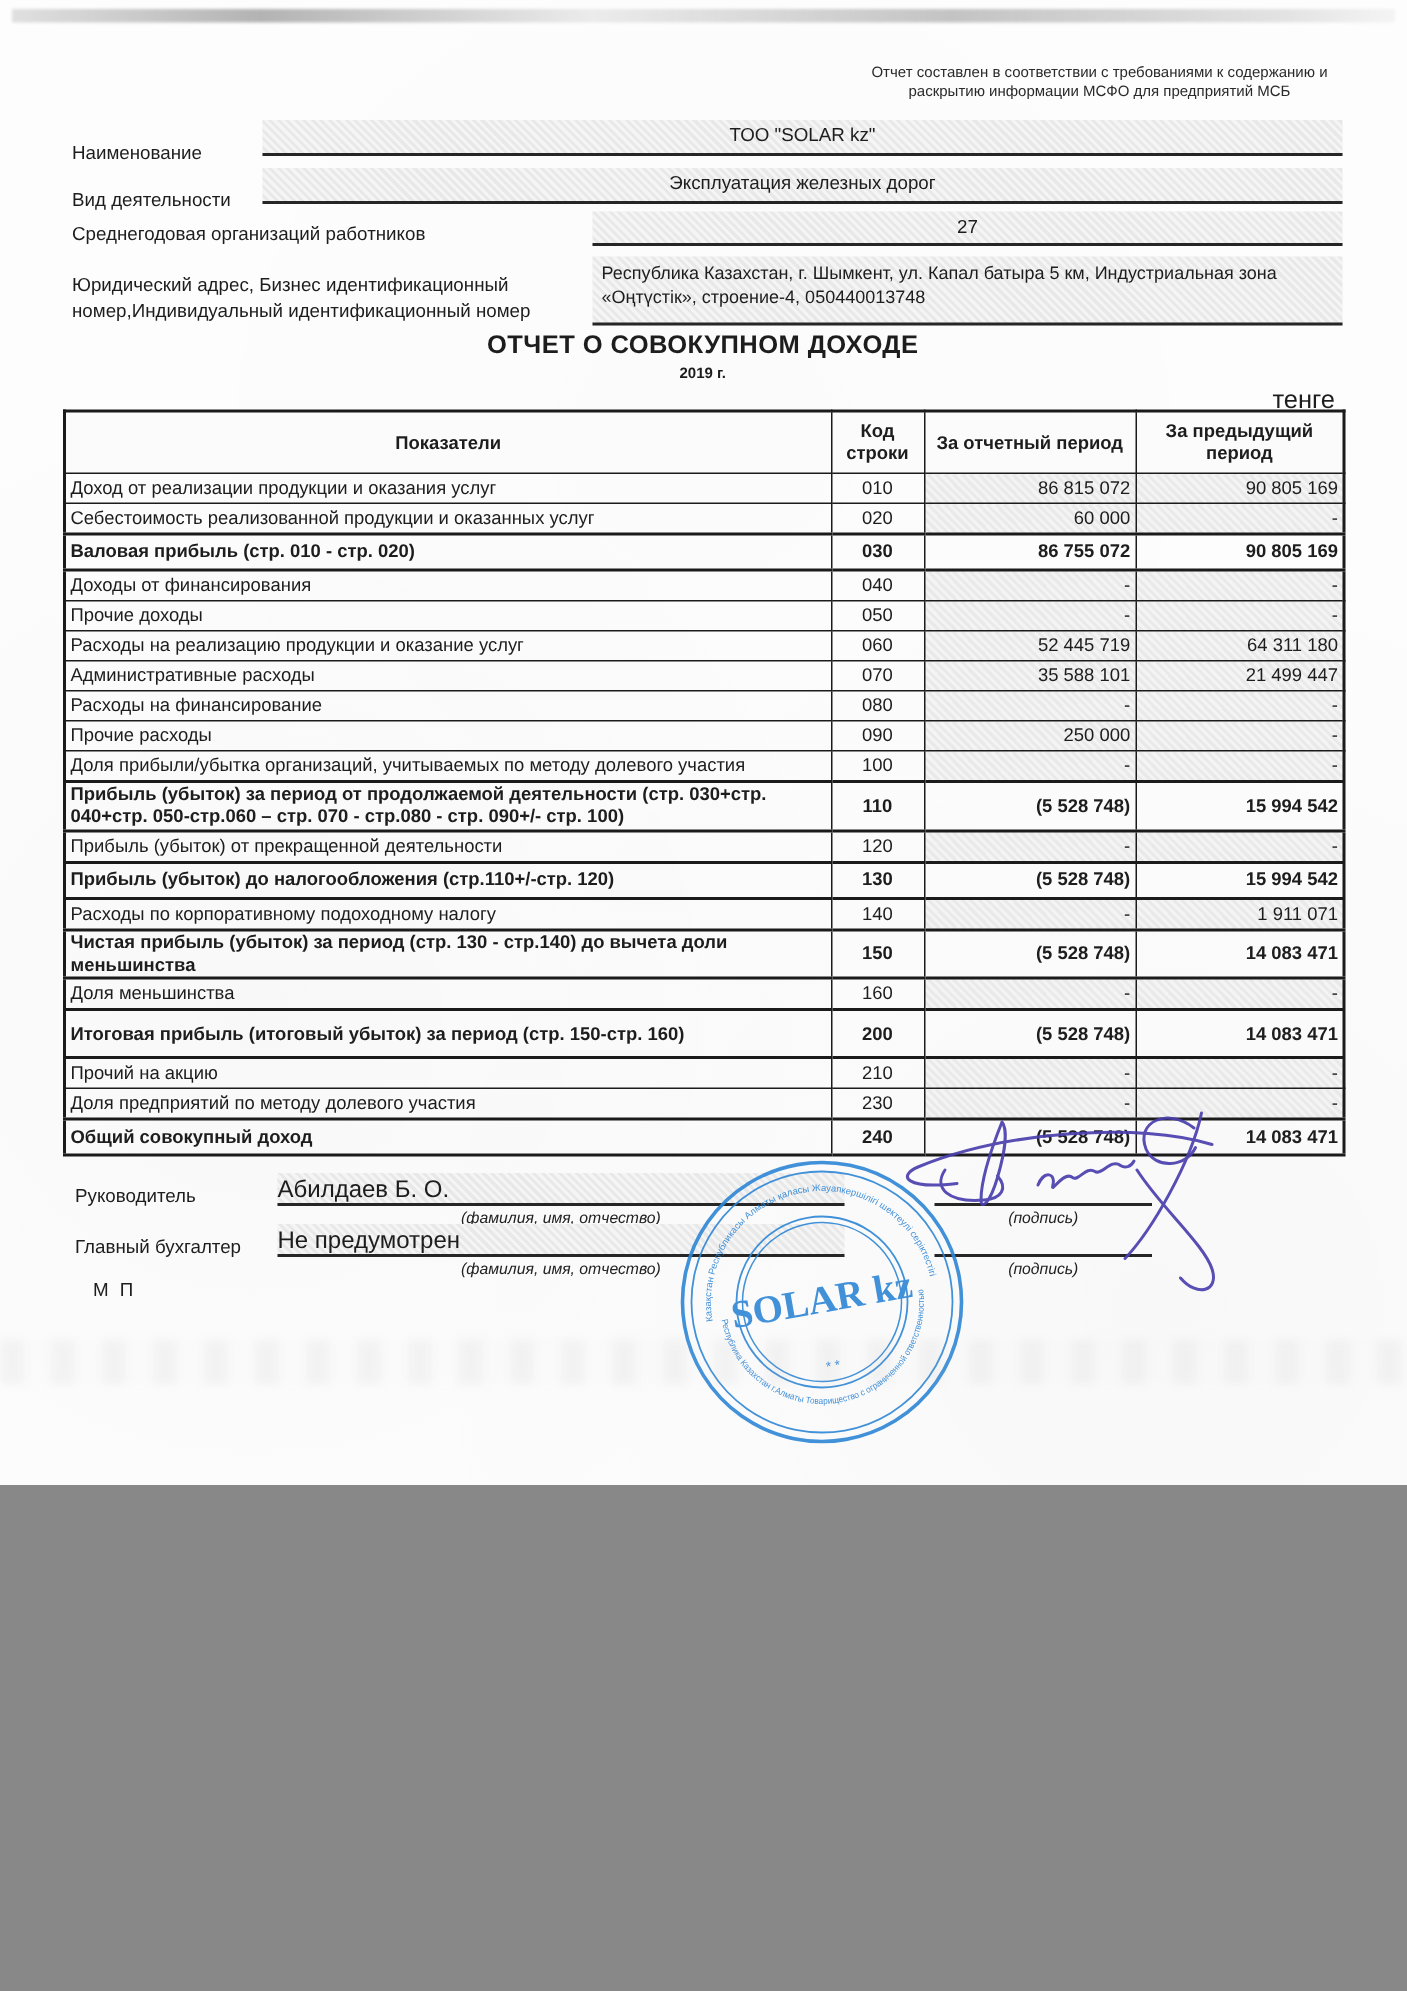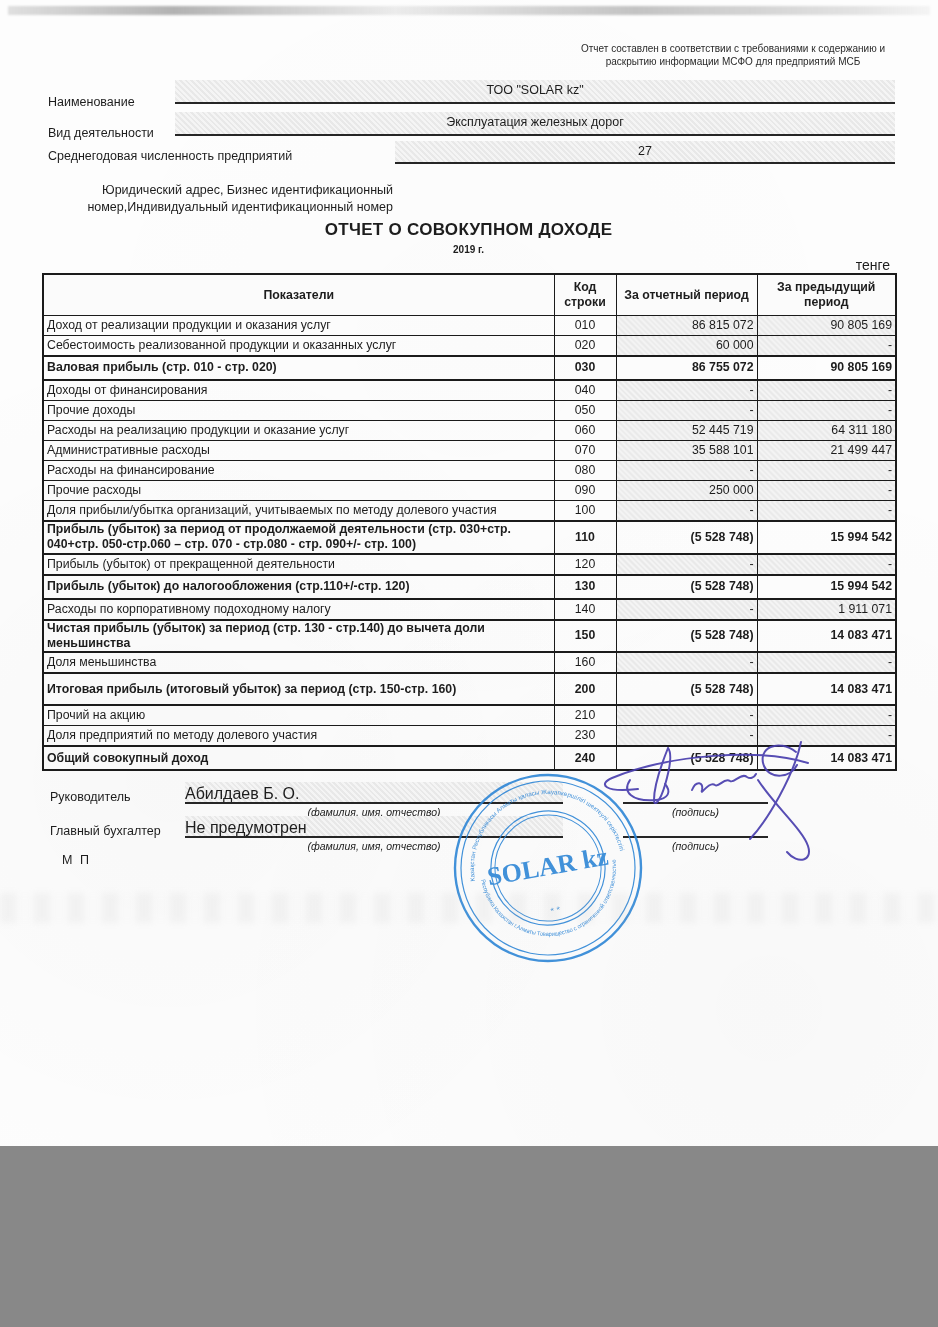--- a/index.html
+++ b/index.html
@@ -1,17 +1,17 @@
 <!DOCTYPE html>
 <html><head>
 <meta charset="utf-8">
 <style>
   html,body { margin:0; padding:0; background:#888; }
   .page {
-    position:relative; width:938px; height:1146px; margin:0 auto;
+    position:relative; width:938px; height:990px; margin:0 auto;
     background-color:#fdfdfd;
     background-image:
       radial-gradient(circle at 18% 68%, rgba(0,0,0,0.018), transparent 42%),
       radial-gradient(circle at 82% 88%, rgba(0,0,0,0.02), transparent 45%),
       radial-gradient(circle at 50% 30%, rgba(0,0,0,0.008), transparent 50%);
     font-family:"Liberation Sans", sans-serif;
     color:#1d1d1d; overflow:hidden;
   }
   .scan-streak-top{
     position:absolute; left:8px; top:6px; width:922px; height:9px;
@@ -32,26 +32,26 @@
   .note{
     position:absolute; top:42px; right:45px; width:320px;
     font-size:10px; line-height:1.3; text-align:center; color:#2a2a2a;
   }
   .shade{
     background-color:#ececec;
     background-image:repeating-linear-gradient(45deg, rgba(255,255,255,.45) 0 2px, rgba(0,0,0,0.015) 2px 4px);
   }
   .field-box{ position:absolute; border-bottom:2px solid #262626; }
   .field-value{ width:100%; text-align:center; font-size:12.5px; padding-top:3px; }
-  .field-label{ position:absolute; font-size:12.5px;text-align:right; }
+  .field-label{ position:absolute; font-size:12.5px; }
   .addr-value{ text-align:left; font-size:12px; line-height:1.35; padding:3px 6px 0 6px; }
   .title-block{ position:absolute; left:42px; top:220px; width:853px; text-align:center; }
   .doc-title{ font-size:17px; font-weight:bold; letter-spacing:.3px; }
   .doc-subtitle{ font-size:10px; font-weight:bold; margin-top:4px; }
-  .currency-note{ position:absolute; top:257px; right:48px; font-size:14px; }
+  .currency-note{ position:absolute; top:257px; right:48px; font-size:17px; }
 
   .income-table{
     position:absolute; left:42px; top:273px; width:853px;
     border-collapse:collapse; table-layout:fixed;
     font-size:12.3px;
   }
   .income-table, .income-table th, .income-table td{ border:1px solid #1b1b1b; }
   .income-table{ border-width:2px;padding-left:17px; }
   .income-table th{
     font-size:12.3px; font-weight:bold; text-align:center; vertical-align:middle;
@@ -97,22 +97,25 @@
   <div class="field-label" style="left:48px; top:95px;">Наименование</div>
 
   <div class="field-box shade" style="left:175px; top:112px; width:720px; height:22px;">
     <div class="field-value">Эксплуатация железных дорог</div>
   </div>
   <div class="field-label" style="left:48px; top:126px;">Вид деятельности</div>
 
   <div class="field-box shade" style="left:395px; top:141px; width:500px; height:21px;">
     <div class="field-value">27</div>
   </div>
-  <div class="field-label" style="left:48px; top:149px;">Среднегодовая численность предприятий</div>
-
+  <div class="field-label" style="left:48px; top:149px;">Среднегодовая организаций работников</div>
+
+  <div class="field-box shade" style="left:395px; top:171px; width:500px; height:44px;">
+    <div class="field-value addr-value">Республика Казахстан, г. Шымкент, ул. Капал батыра 5 км, Индустриальная зона «Оңтүстік», строение-4, 050440013748</div>
+  </div>
   <div class="field-label" style="left:48px; top:182px; width:345px; line-height:1.35;">Юридический адрес, Бизнес идентификационный номер,Индивидуальный идентификационный номер</div>
 
   <div class="title-block">
     <div class="doc-title">ОТЧЕТ О СОВОКУПНОМ ДОХОДЕ</div>
     <div class="doc-subtitle">2019 г.</div>
   </div>
   <div class="currency-note">тенге</div>
 
   <table class="income-table">
     <colgroup>

